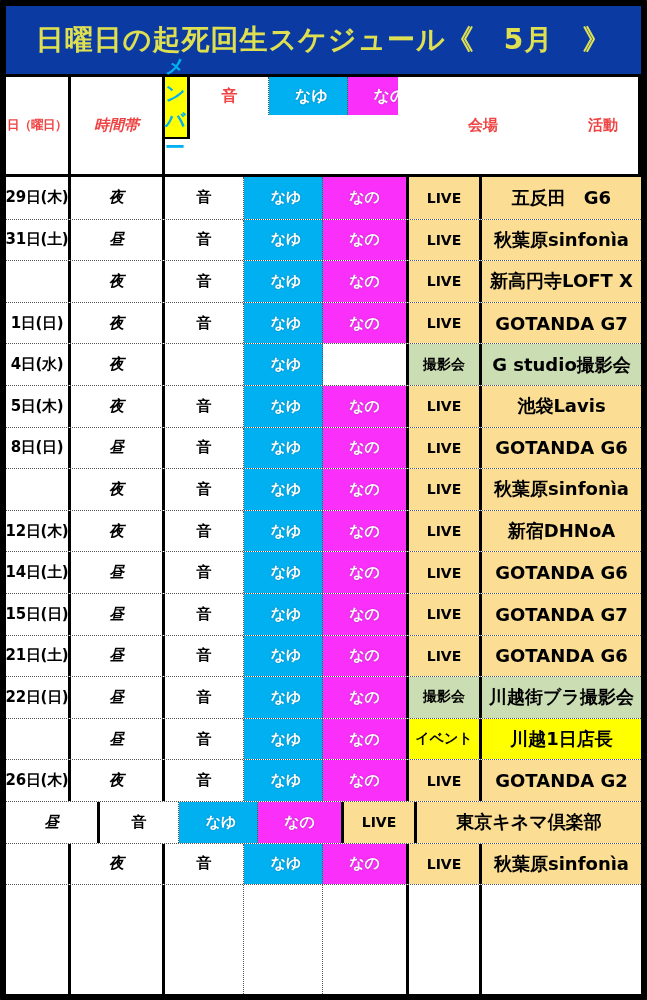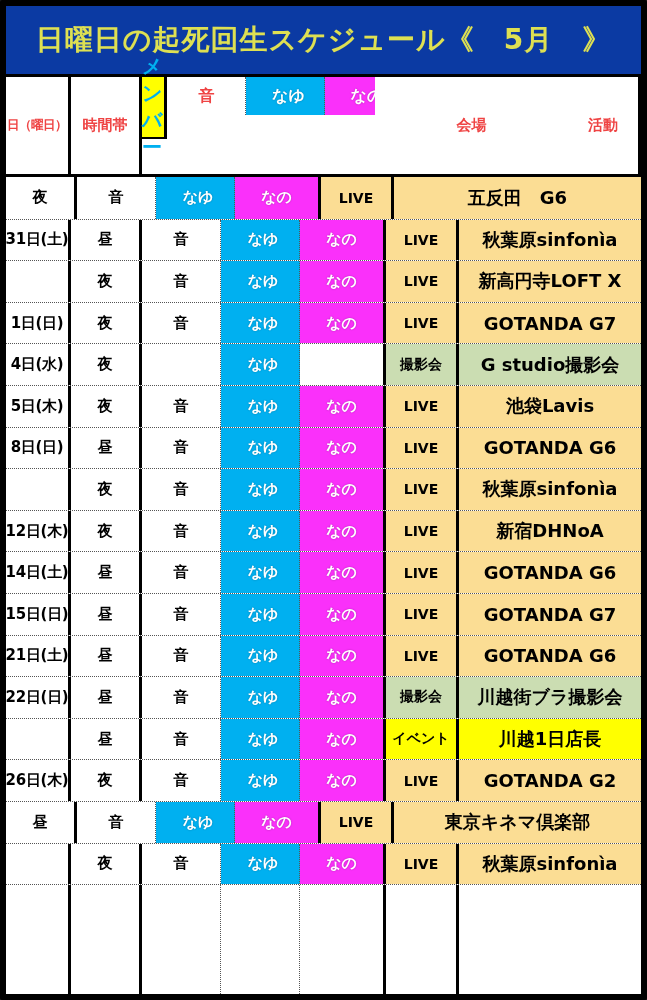--- a/index.html
+++ b/index.html
@@ -18,21 +18,21 @@
   .member-group{width:233px;display:flex;flex-direction:row;box-sizing:border-box;}
   .member-head{height:62px;box-sizing:border-box;border-bottom:2px solid #000;border-right:3px solid #000;
                background:var(--member_header_bg,#FFFF00);color:var(--member_header_text,#00B0F0);
                display:flex;align-items:center;justify-content:center;font-size:20px;letter-spacing:2px;}
   .member-sub{height:38px;display:flex;}
   .member-sub .c{font-size:16px;}
   
   .c{display:flex;align-items:center;justify-content:center;box-sizing:border-box;
      text-align:center;overflow:hidden;white-space:nowrap;}
   .w-date{width:65px;}
-  .w-time{width:71px;}
+  .w-time{width:94px;font-style:italic;}
   .w-oto{width:79px;}
   .w-nayu{width:79px;padding-left:6px;}
   .w-nano{width:86px;}
   .w-act{width:73px;}
   .w-venue{flex:1;}
   .sR{border-right:3px solid #000;}
   .dR{border-right:1px dotted #555;}
   
   .rows{display:flex;flex-direction:column;flex:0 0 auto;}
   .rows.grow{flex:1 1 auto;}
@@ -75,20 +75,21 @@
         <div class="c w-nayu dR hcell bg-cyan member-filled">なゆ</div>
         <div class="c w-nano sR hcell bg-magenta member-filled">なの</div>
       </div>
     </div>
     <div class="c w-venue hcell">会場</div>
     <div class="c w-act sR hcell">活動</div>
   </div>
 
   <div id="may-rows" class="rows">
       <div class="row no-top">
+        <div class="c w-date sR date-txt black">29日(木)</div>
         <div class="c w-time sR">夜</div>
         <div class="c w-oto dR">音</div>
         <div class="c w-nayu dR bg-cyan member-filled">なゆ</div>
         <div class="c w-nano sR bg-magenta member-filled">なの</div>
         <div class="c w-act sR bg-live">LIVE</div>
         <div class="c w-venue bg-live">五反田　G6</div>
       </div>
       <div class="row">
         <div class="c w-date sR date-txt blue">31日(土)</div>
         <div class="c w-time sR">昼</div>

